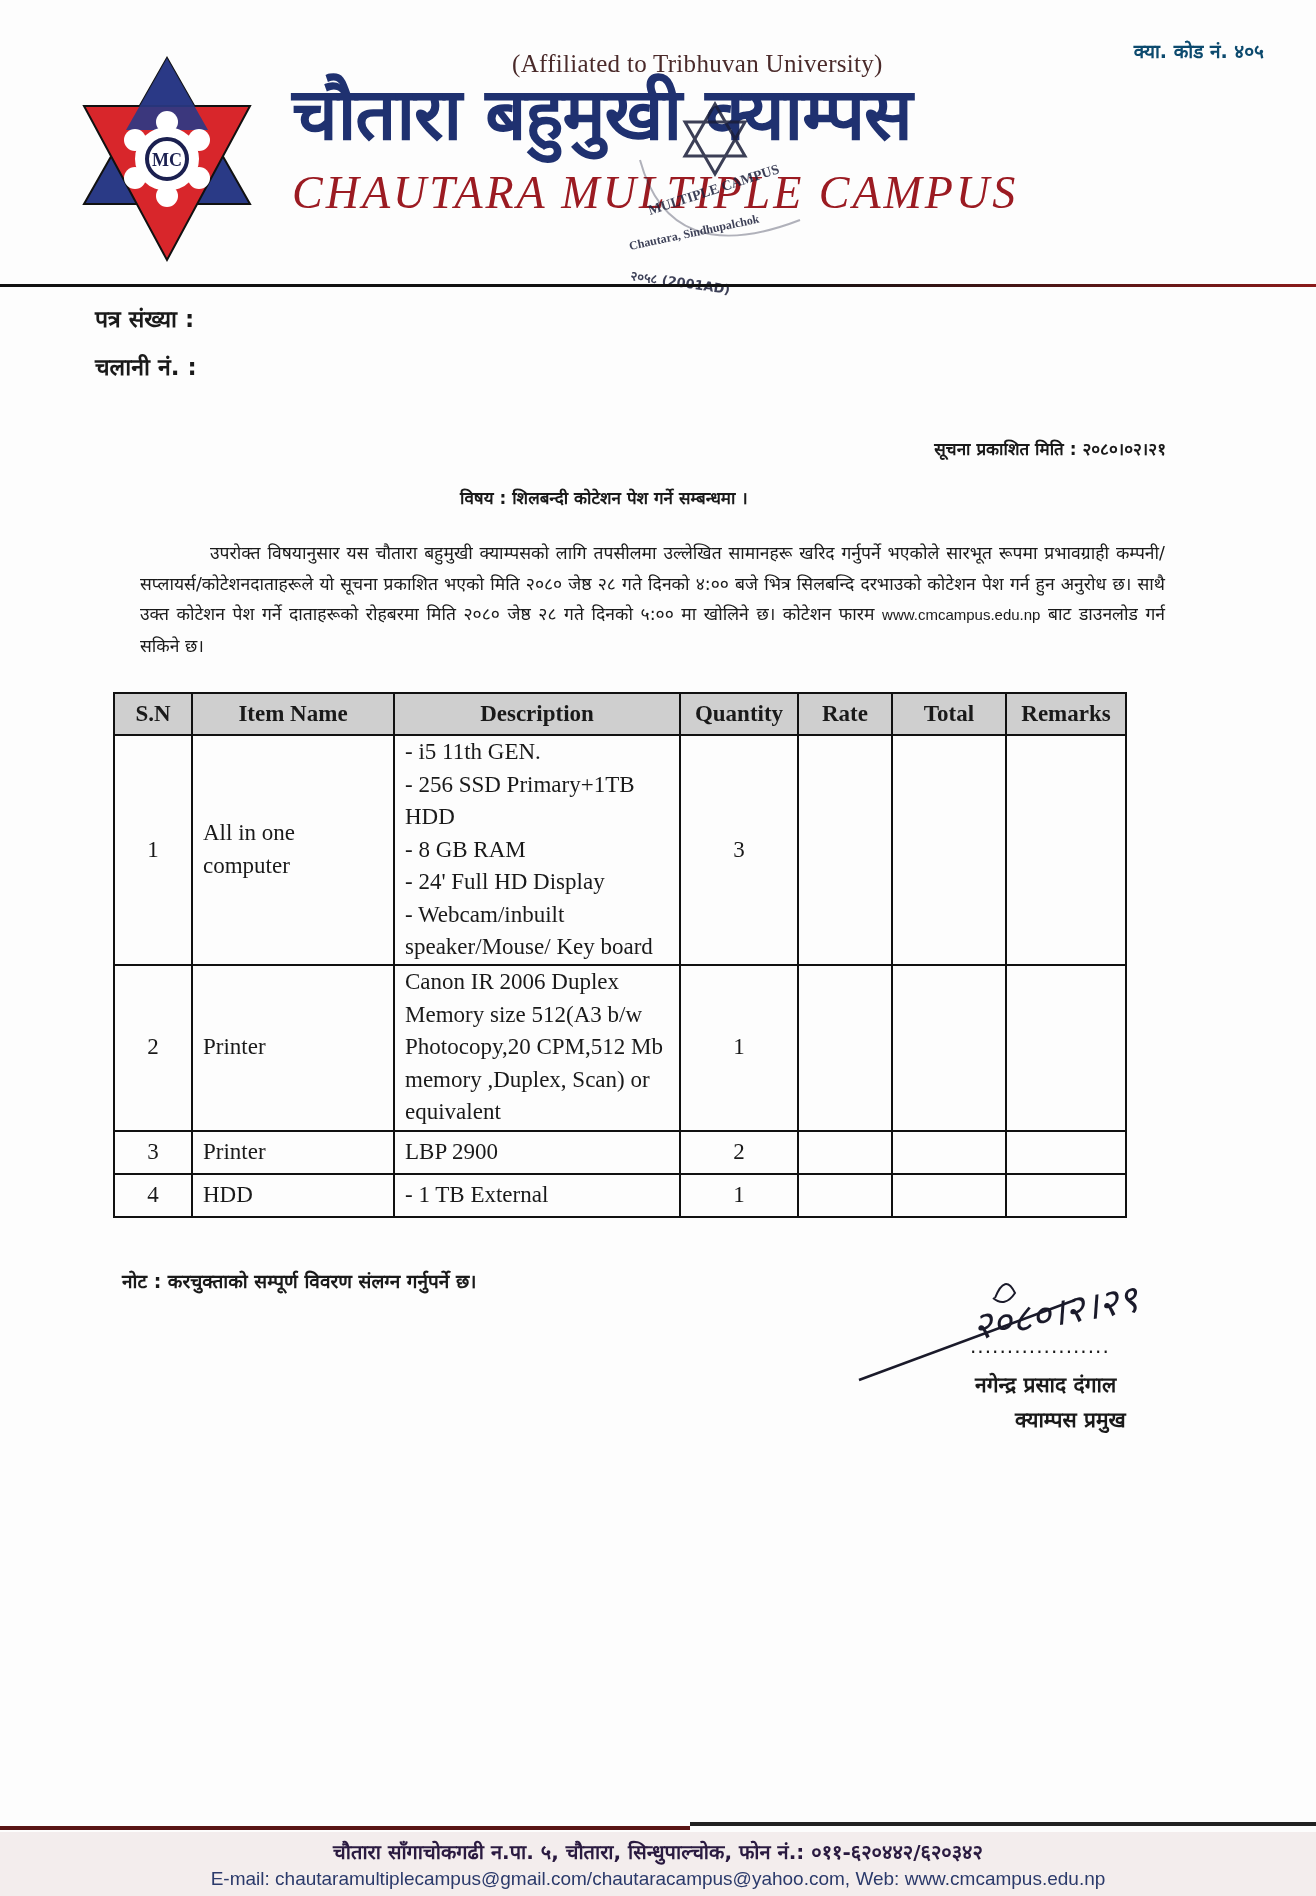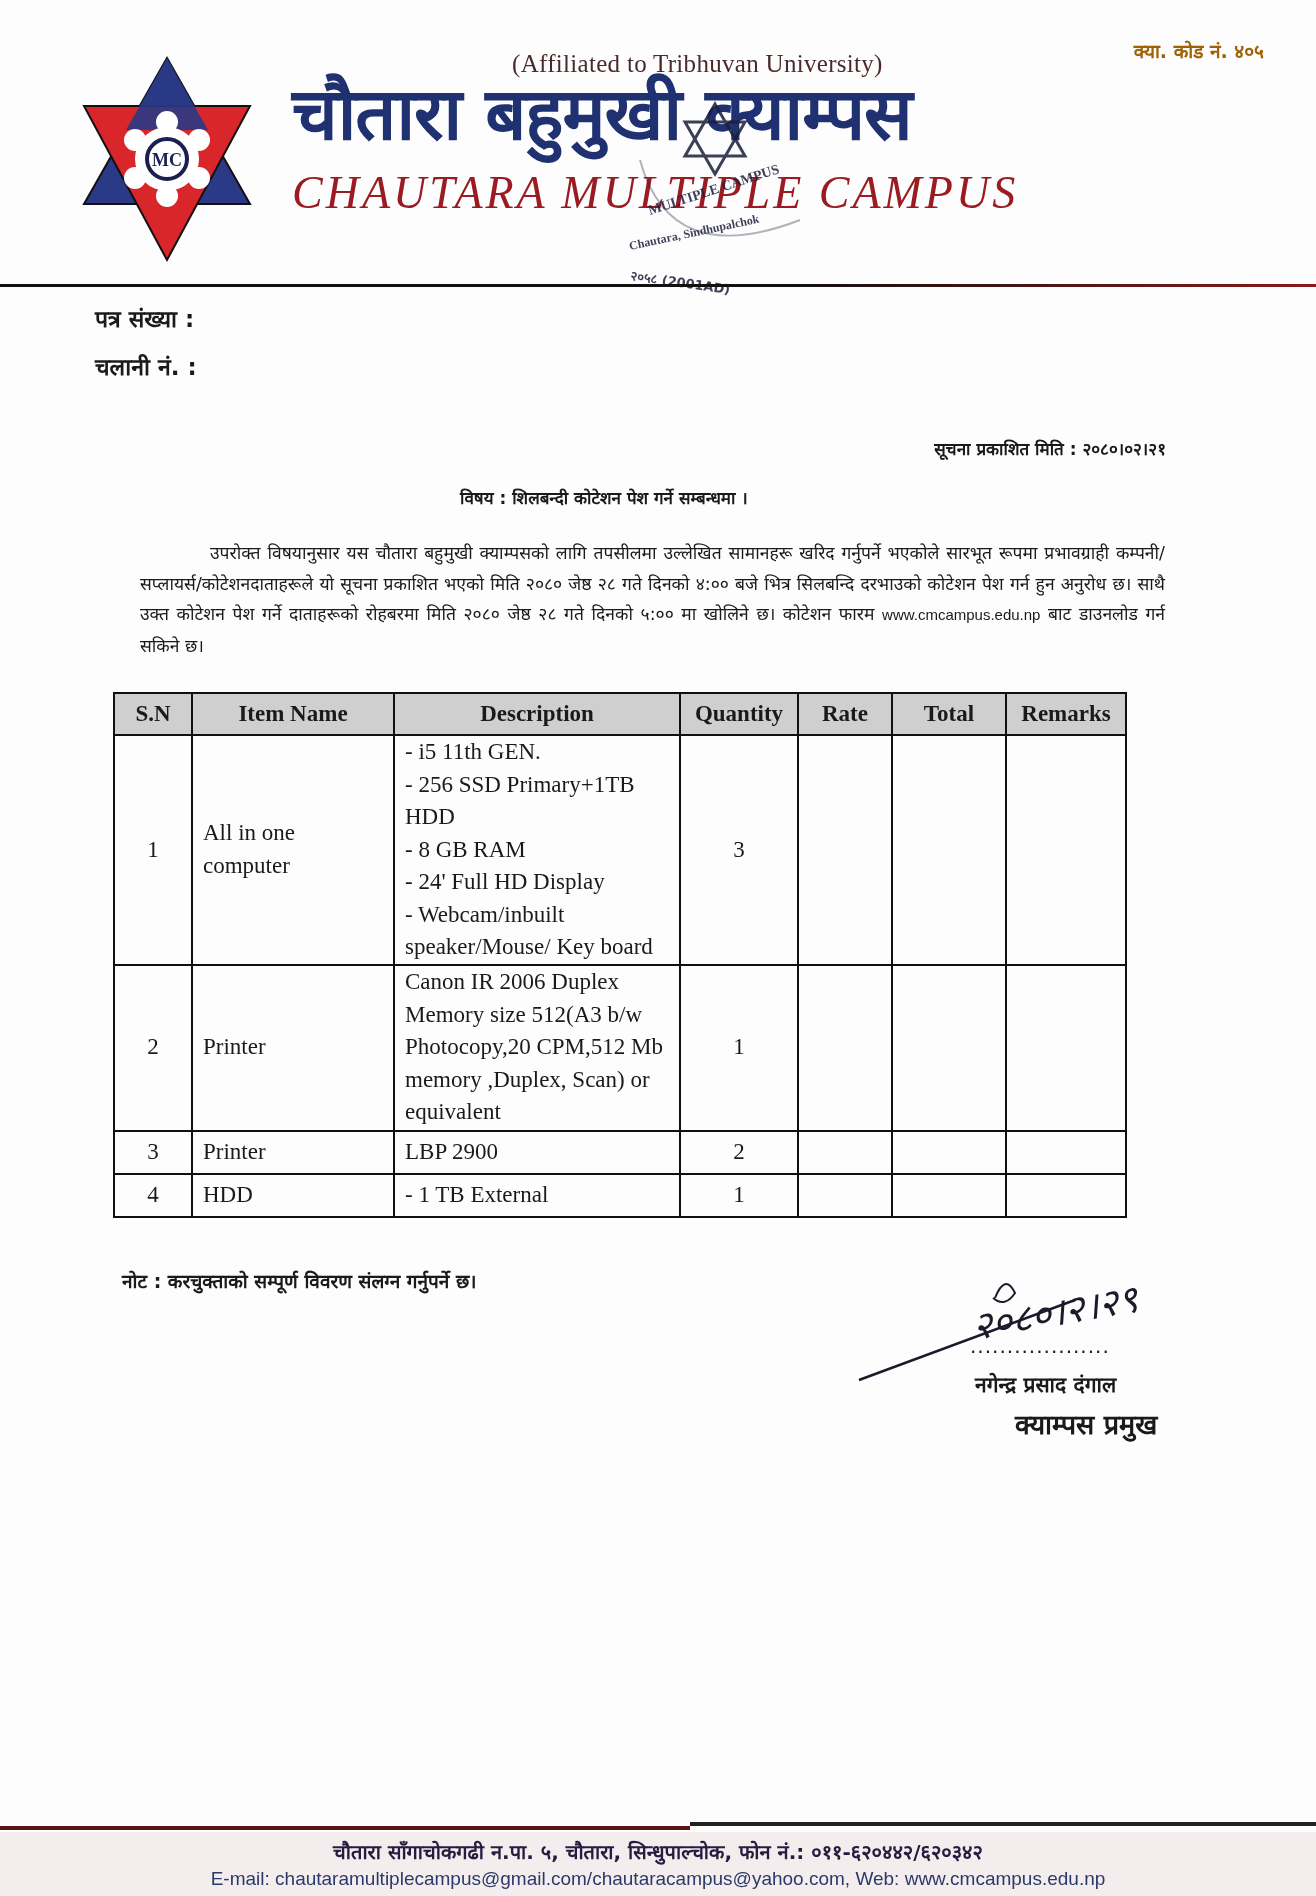--- a/index.html
+++ b/index.html
@@ -3,21 +3,21 @@
 <meta charset="utf-8">
 <style>
   html, body { margin: 0; padding: 0; }
   body {
     width: 1316px; height: 1896px; background: #fdfdfd;
     position: relative; overflow: hidden;
     font-family: "Liberation Serif", "DejaVu Serif", serif; color: #1a1a1a;
   }
   .abs { position: absolute; }
   
-  #code { right: 52px; top: 38px; font-family: "DejaVu Sans", sans-serif; font-weight: bold; font-size: 19px; color: #a16207; }
+  #code { right: 52px; top: 38px; font-family: "DejaVu Sans", sans-serif; font-weight: bold; font-size: 19px; color: #0c4a6e; }
   #affil { left: 512px; top: 50px; font-size: 25px; color: #4a2a2a; letter-spacing: 0.3px; }
   #title-np { left: 292px; top: 78px; font-family: "DejaVu Sans", sans-serif; font-weight: bold; font-size: 72px; color: #1f3170; letter-spacing: -1px; line-height: 1; }
   #title-en { left: 292px; top: 170px; font-family: "Liberation Serif", serif; font-style: italic; font-size: 46px; color: #9b1b22; letter-spacing: 3px; line-height: 1; }
   #logo { left: 80px; top: 54px; width: 175px; height: 210px; }
   #stamp { left: 600px; top: 100px; width: 230px; height: 200px; opacity: 0.85; }
   .hr-top { left: 0; top: 284px; width: 1316px; height: 3px; background: linear-gradient(90deg,#111 0%,#111 60%,#8b1a1a 100%); }
   
   .ref { left: 95px; font-family: "DejaVu Sans", sans-serif; font-weight: bold; font-size: 23px; }
   #date-pub { right: 150px; top: 437px; font-family: "DejaVu Sans", sans-serif; font-weight: bold; font-size: 17px; }
   #subject { left: 460px; top: 486px; font-family: "DejaVu Sans", sans-serif; font-weight: bold; font-size: 17px; }
@@ -34,21 +34,21 @@
   .c-qty { width: 96px; text-align: center; margin-top: 18px; }
   .c-rate { width: 72px; }
   .c-total { width: 92px; }
   .c-rem { width: 98px; }
   .desc-line { display: block; }
   
   #note { left: 122px; top: 1268px; font-family: "DejaVu Sans", sans-serif; font-weight: bold; font-size: 19px; }
   #signature { left: 855px; top: 1260px; width: 380px; height: 130px; }
   #sig-dots { left: 970px; top: 1334px; font-family: "DejaVu Sans", sans-serif; font-size: 20px; letter-spacing: 1px; }
   #signer-name { left: 975px; top: 1370px; font-family: "DejaVu Sans", sans-serif; font-weight: bold; font-size: 21px; }
-  #signer-title { left: 1015px; top: 1405px; font-family: "DejaVu Sans", sans-serif; font-weight: bold; font-size: 27px; text-align: center; }
+  #signer-title { left: 1015px; top: 1405px; font-family: "DejaVu Sans", sans-serif; font-weight: bold; font-size: 21px; text-align: center; }
   
   #footer-bg { left: 0; top: 1832px; width: 1316px; height: 64px; background: #f3eded; }
   .hr-foot { top: 1826px; height: 4px; background: #5a1515; }
   #footer-addr { left: 0; width: 1316px; top: 1838px; text-align: center; font-family: "DejaVu Sans", sans-serif; font-weight: bold; font-size: 20px; color: #2a1a40; }
   #footer-contact { left: 0; width: 1316px; top: 1868px; text-align: center; font-family: "Liberation Sans", sans-serif; font-size: 19px; color: #2b3a6b; }
 </style>
 </head>
 <body>
 
 <div class="abs" id="code">क्या. कोड नं. ४०५</div>

